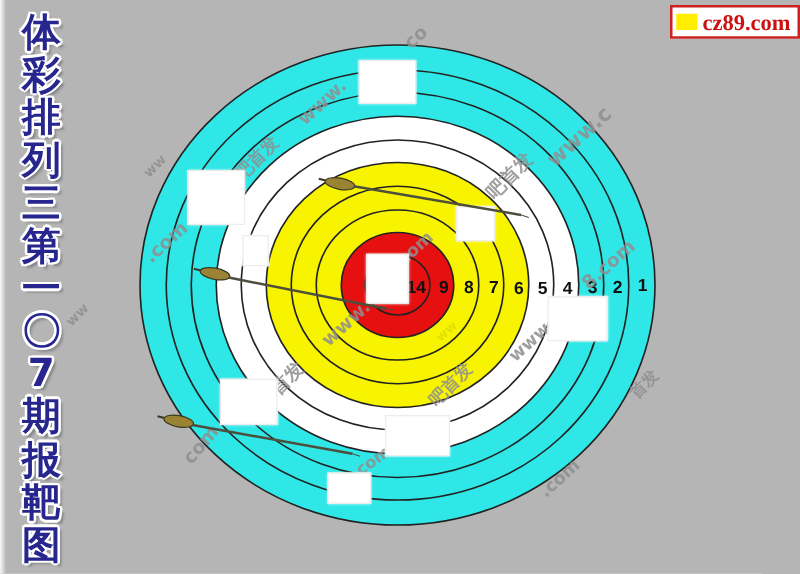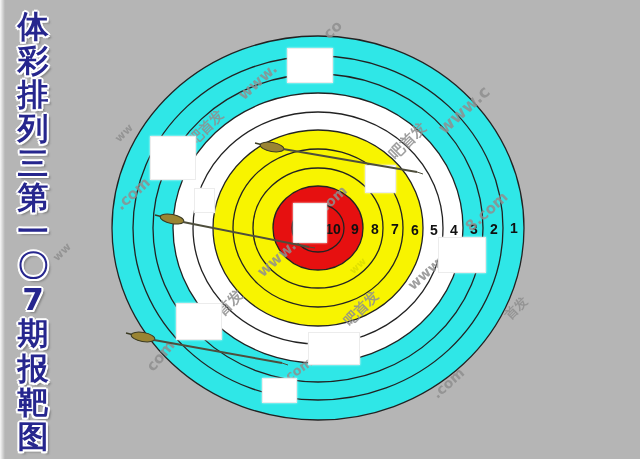--- a/index.html
+++ b/index.html
@@ -67,21 +67,21 @@
       <ellipse cx="318" cy="228" rx="145" ry="135" fill="#ffffff"></ellipse>
       <ellipse cx="318" cy="228" rx="125" ry="116" fill="none"></ellipse>
       <ellipse cx="318" cy="228" rx="105" ry="98" fill="#f8f400"></ellipse>
       <ellipse cx="318" cy="228" rx="85" ry="79" fill="none"></ellipse>
       <ellipse cx="318" cy="228" rx="65" ry="60" fill="none"></ellipse>
       <ellipse cx="318" cy="228" rx="45" ry="42" fill="#e61010"></ellipse>
       <ellipse cx="318" cy="228" rx="26" ry="24" fill="none"></ellipse>
     </g>
   </svg>
 
-  <span class="num" style="left:333px;top:229px;">10</span>
+  <span class="num" style="left:333px;top:229px;">14</span>
   <span class="num" style="left:355px;top:229px;">9</span>
   <span class="num" style="left:375px;top:229px;">8</span>
   <span class="num" style="left:395px;top:229px;">7</span>
   <span class="num" style="left:415px;top:230px;">6</span>
   <span class="num" style="left:434px;top:230px;">5</span>
   <span class="num" style="left:454px;top:230px;">4</span>
   <span class="num" style="left:474px;top:229px;">3</span>
   <span class="num" style="left:494px;top:229px;">2</span>
   <span class="num" style="left:514px;top:228px;">1</span>
 
@@ -147,14 +147,18 @@
     <span class="ch">第</span>
     <span class="ch">一</span>
     <span class="ch">〇</span>
     <span class="ch">7</span>
     <span class="ch">期</span>
     <span class="ch">报</span>
     <span class="ch">靶</span>
     <span class="ch">图</span>
   </div>
 
+  <div class="banner">
+    <span class="banner-bullet"></span>
+    <span class="banner-text">cz89.com</span>
+  </div>
 
 </div>
 
 </body></html>

